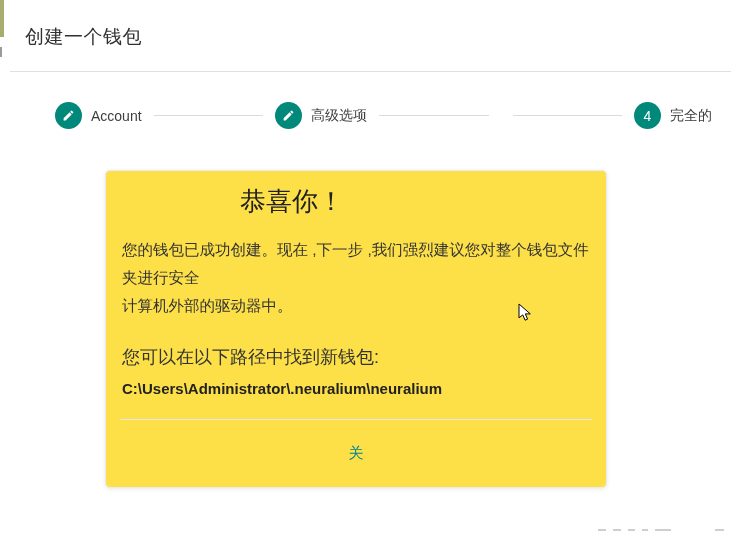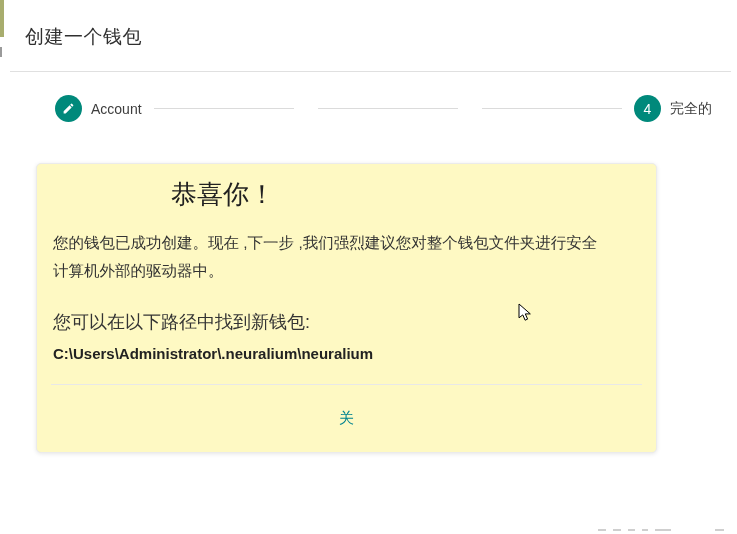--- a/index.html
+++ b/index.html
@@ -9,30 +9,30 @@
   *{box-sizing:border-box;margin:0;padding:0;}
   html,body{width:737px;height:534px;overflow:hidden;background:#ffffff;
     font-family:"Liberation Sans","DejaVu Sans",sans-serif;color:var(--text);}
   .edge-artifact{position:absolute;left:0;top:0;width:4px;height:37px;background:var(--olive);}
   .edge-tick{position:absolute;left:0;top:47px;width:2px;height:10px;background:#9a9a9a;}
 
   .header{padding:24px 8px 0 25px;}
   .page-title{font-size:19px;font-weight:400;color:#303030;letter-spacing:.5px;}
   .header-divider{border:none;border-top:1px solid var(--divider);margin:21px 6px 0 10px;}
 
-  .stepper{display:flex;align-items:center;margin-top:23px;padding:0 25px 0 55px;}
+  .stepper{display:flex;align-items:center;margin-top:30px;padding:0 25px 0 55px;}
   .step{display:flex;align-items:center;cursor:pointer;}
   .step-circle{width:27px;height:27px;border-radius:50%;background:var(--teal);
     display:flex;align-items:center;justify-content:center;flex:0 0 auto;}
   .step-circle svg{width:13px;height:13px;fill:#ffffff;}
   .step-number{color:#ffffff;font-size:14px;}
   .step-label{margin-left:9px;font-size:14px;color:#3d3d3d;white-space:nowrap;}
   .connector{flex:1;height:1px;background:var(--connector);margin:0 12px;}
 
-  .card{width:621px;margin:41px 50px 0 36px;background:#fef9c3;
+  .card{width:502px;margin:41px 50px 0 105px;background:#fde047;
     border:1px solid var(--card-border);border-radius:5px;
     box-shadow:0 1px 4px rgba(0,0,0,.10);padding:0 0 0 0;}
   .card-heading{width:340px;margin:13px 0 0 16px;text-align:center;
     font-size:26px;font-weight:400;color:#212121;}
   .card-body{padding:0 16px;}
   .body-par{margin-top:17px;font-size:15.5px;line-height:28px;color:#333;}
   .path-intro{margin-top:26px;font-size:18px;line-height:22px;color:#333;}
   .wallet-path{margin-top:12px;font-size:15px;font-weight:700;color:#222;}
   .card-divider{border:none;border-top:1px solid #e8e8e8;margin:22px 14px 0 14px;}
   .card-footer{height:67px;display:flex;align-items:center;justify-content:center;}
@@ -59,20 +59,28 @@
   <div class="step">
     <span class="step-circle">
       <svg viewBox="0 0 24 24">
           <path d="M3 17.25V21h3.75L17.81 9.94l-3.75-3.75L3 17.25zM20.71 7.04c.39-.39.39-1.02 0-1.41l-2.34-2.34a.996.996 0 0 0-1.41 0l-1.83 1.83 3.75 3.75 1.83-1.83z"></path>
         </svg>
     </span>
     <span class="step-label">Account</span>
   </div>
   <div class="connector"></div>
 
+  <div class="step">
+    <span class="step-circle">
+      <svg viewBox="0 0 24 24">
+          <path d="M3 17.25V21h3.75L17.81 9.94l-3.75-3.75L3 17.25zM20.71 7.04c.39-.39.39-1.02 0-1.41l-2.34-2.34a.996.996 0 0 0-1.41 0l-1.83 1.83 3.75 3.75 1.83-1.83z"></path>
+        </svg>
+    </span>
+    <span class="step-label">高级选项</span>
+  </div>
   <div class="connector"></div>
 
   <div class="connector"></div>
 
   <div class="step">
     <span class="step-circle">
       <span class="step-number">4</span>
     </span>
     <span class="step-label">完全的</span>
   </div>

